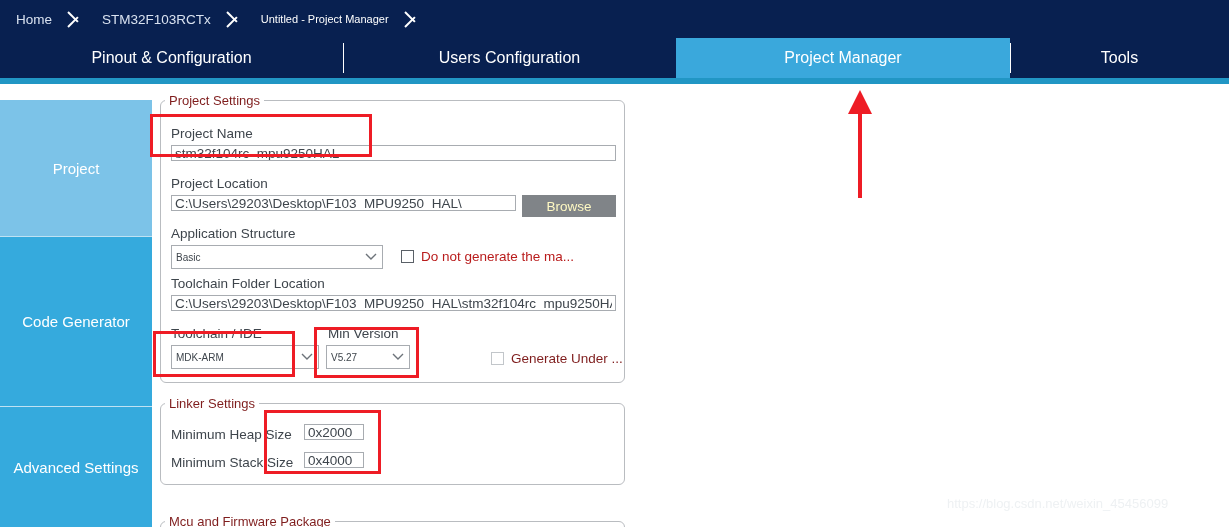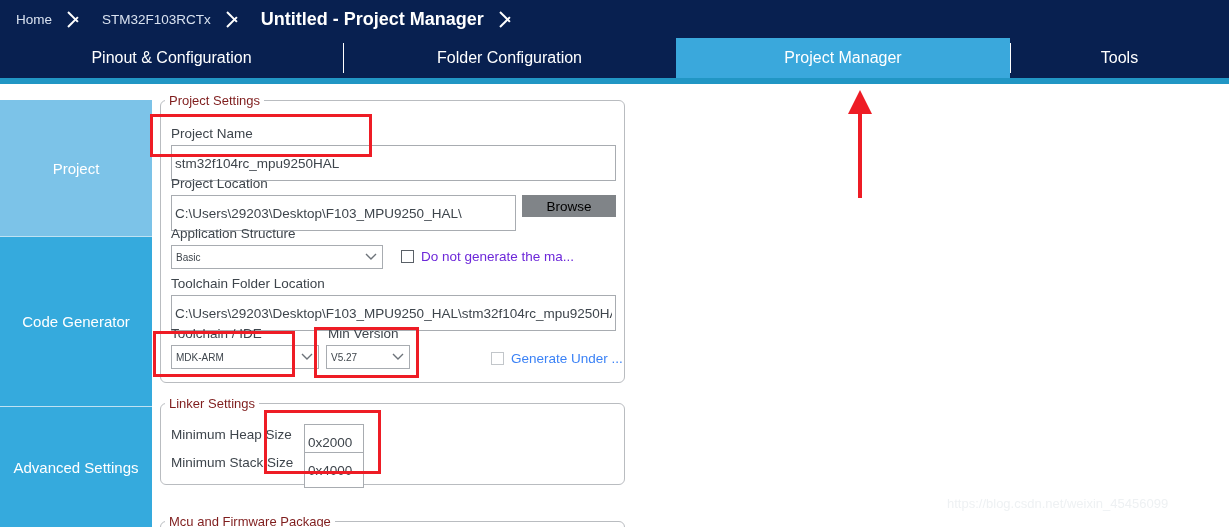--- a/index.html
+++ b/index.html
@@ -17,21 +17,21 @@
     position:absolute; left:0; top:0; width:1229px; height:38px;
     background:#082050;
     display:flex; align-items:flex-end;
   }
   .crumb {
     display:flex; align-items:center; height:38px;
     color:#d9e2f0; font-size:13.5px; white-space:nowrap;
   }
   .crumb-label { padding:0 14px 0 14px; }
   .crumb.first .crumb-label { padding-left:16px; }
-  .crumb.active .crumb-label { color:#ffffff; font-weight:bold; font-size:18px; }
+  .crumb.active .crumb-label { color:#ffffff; font-weight:normal; font-size:11px; }
   .chev {
     width:22px; height:38px; position:relative; flex:none;
   }
   .chev::before, .chev::after {
     content:""; position:absolute; left:2px; width:14px; height:2px;
     background:#ffffff;
   }
   .chev::before { top:11px; transform:rotate(45deg); transform-origin:left center; }
   .chev::after  { top:26px; transform:rotate(-45deg); transform-origin:left center; }
 
@@ -114,51 +114,51 @@
   #mcu-firmware-group     { left:8px; top:430px; width:465px; height:60px; }
 
   .field-label {
     position:absolute; font-size:13.5px; color:#3e454c; white-space:nowrap;
   }
   .text-input {
     position:absolute;
     border:1px solid #a8acb1; background:#ffffff;
     font-family:"Liberation Sans", sans-serif;
     font-size:13.5px; color:#3e454c;
-    padding:0 3px; height:36px; line-height:19px;
+    padding:0 3px; height:16px; line-height:19px;
     outline:none;
   }
   .combo {
     position:absolute; height:24px;
     border:1px solid #a8acb1; background:#ffffff;
     font-size:10px; color:#3e454c;
     display:flex; align-items:center;
     cursor:pointer;
   }
   .combo .combo-value { padding-left:4px; flex:1; white-space:nowrap; }
   .combo .caret {
     width:22px; height:100%;
     display:flex; align-items:center; justify-content:center;
   }
   .combo .caret svg { display:block; }
 
   #browse-button {
     position:absolute;
     background:#808488; border:none; outline:none;
-    color:#000000; font-family:"Liberation Sans", sans-serif;
+    color:#fef9c3; font-family:"Liberation Sans", sans-serif;
     font-size:13.5px; cursor:pointer;
     display:flex; align-items:center; justify-content:center;
   }
 
   .checkbox-row {
     position:absolute; display:flex; align-items:center;
-    font-size:13.5px; color:#6d28d9; cursor:pointer;
+    font-size:13.5px; color:#b91c1c; cursor:pointer;
     white-space:nowrap;
   }
-  .checkbox-row.disabled { color:#3b82f6; cursor:default; }
+  .checkbox-row.disabled { color:#7f1d1d; cursor:default; }
   .cbox {
     width:13px; height:13px; border:1px solid #5a6067;
     background:#ffffff; margin-right:7px; flex:none;
   }
   .checkbox-row.disabled .cbox { border-color:#c2c6ca; }
 
   .caret-line { stroke:#6d737a; stroke-width:1.4; fill:none; }
 
   
   .anno-box {
@@ -192,21 +192,21 @@
   <span class="chev"></span>
   <div class="crumb active">
     <span class="crumb-label">Untitled - Project Manager</span>
   </div>
   <span class="chev"></span>
 
 </div>
 
 <div id="tab-bar">
   <div class="tab" id="tab-pinout">Pinout &amp; Configuration</div>
-  <div class="tab" id="tab-clock">Folder Configuration</div>
+  <div class="tab" id="tab-clock">Users Configuration</div>
   <div class="tab selected" id="tab-project-manager">Project Manager</div>
   <div class="tab" id="tab-tools">Tools</div>
 </div>
 <div id="accent-strip"></div>
 
 <div id="sidebar">
   <div class="side-item selected" id="side-project">Project</div>
   <div class="side-item normal" id="side-code-generator">Code Generator</div>
   <div class="side-item normal" id="side-advanced-settings">Advanced Settings</div>
 </div>

